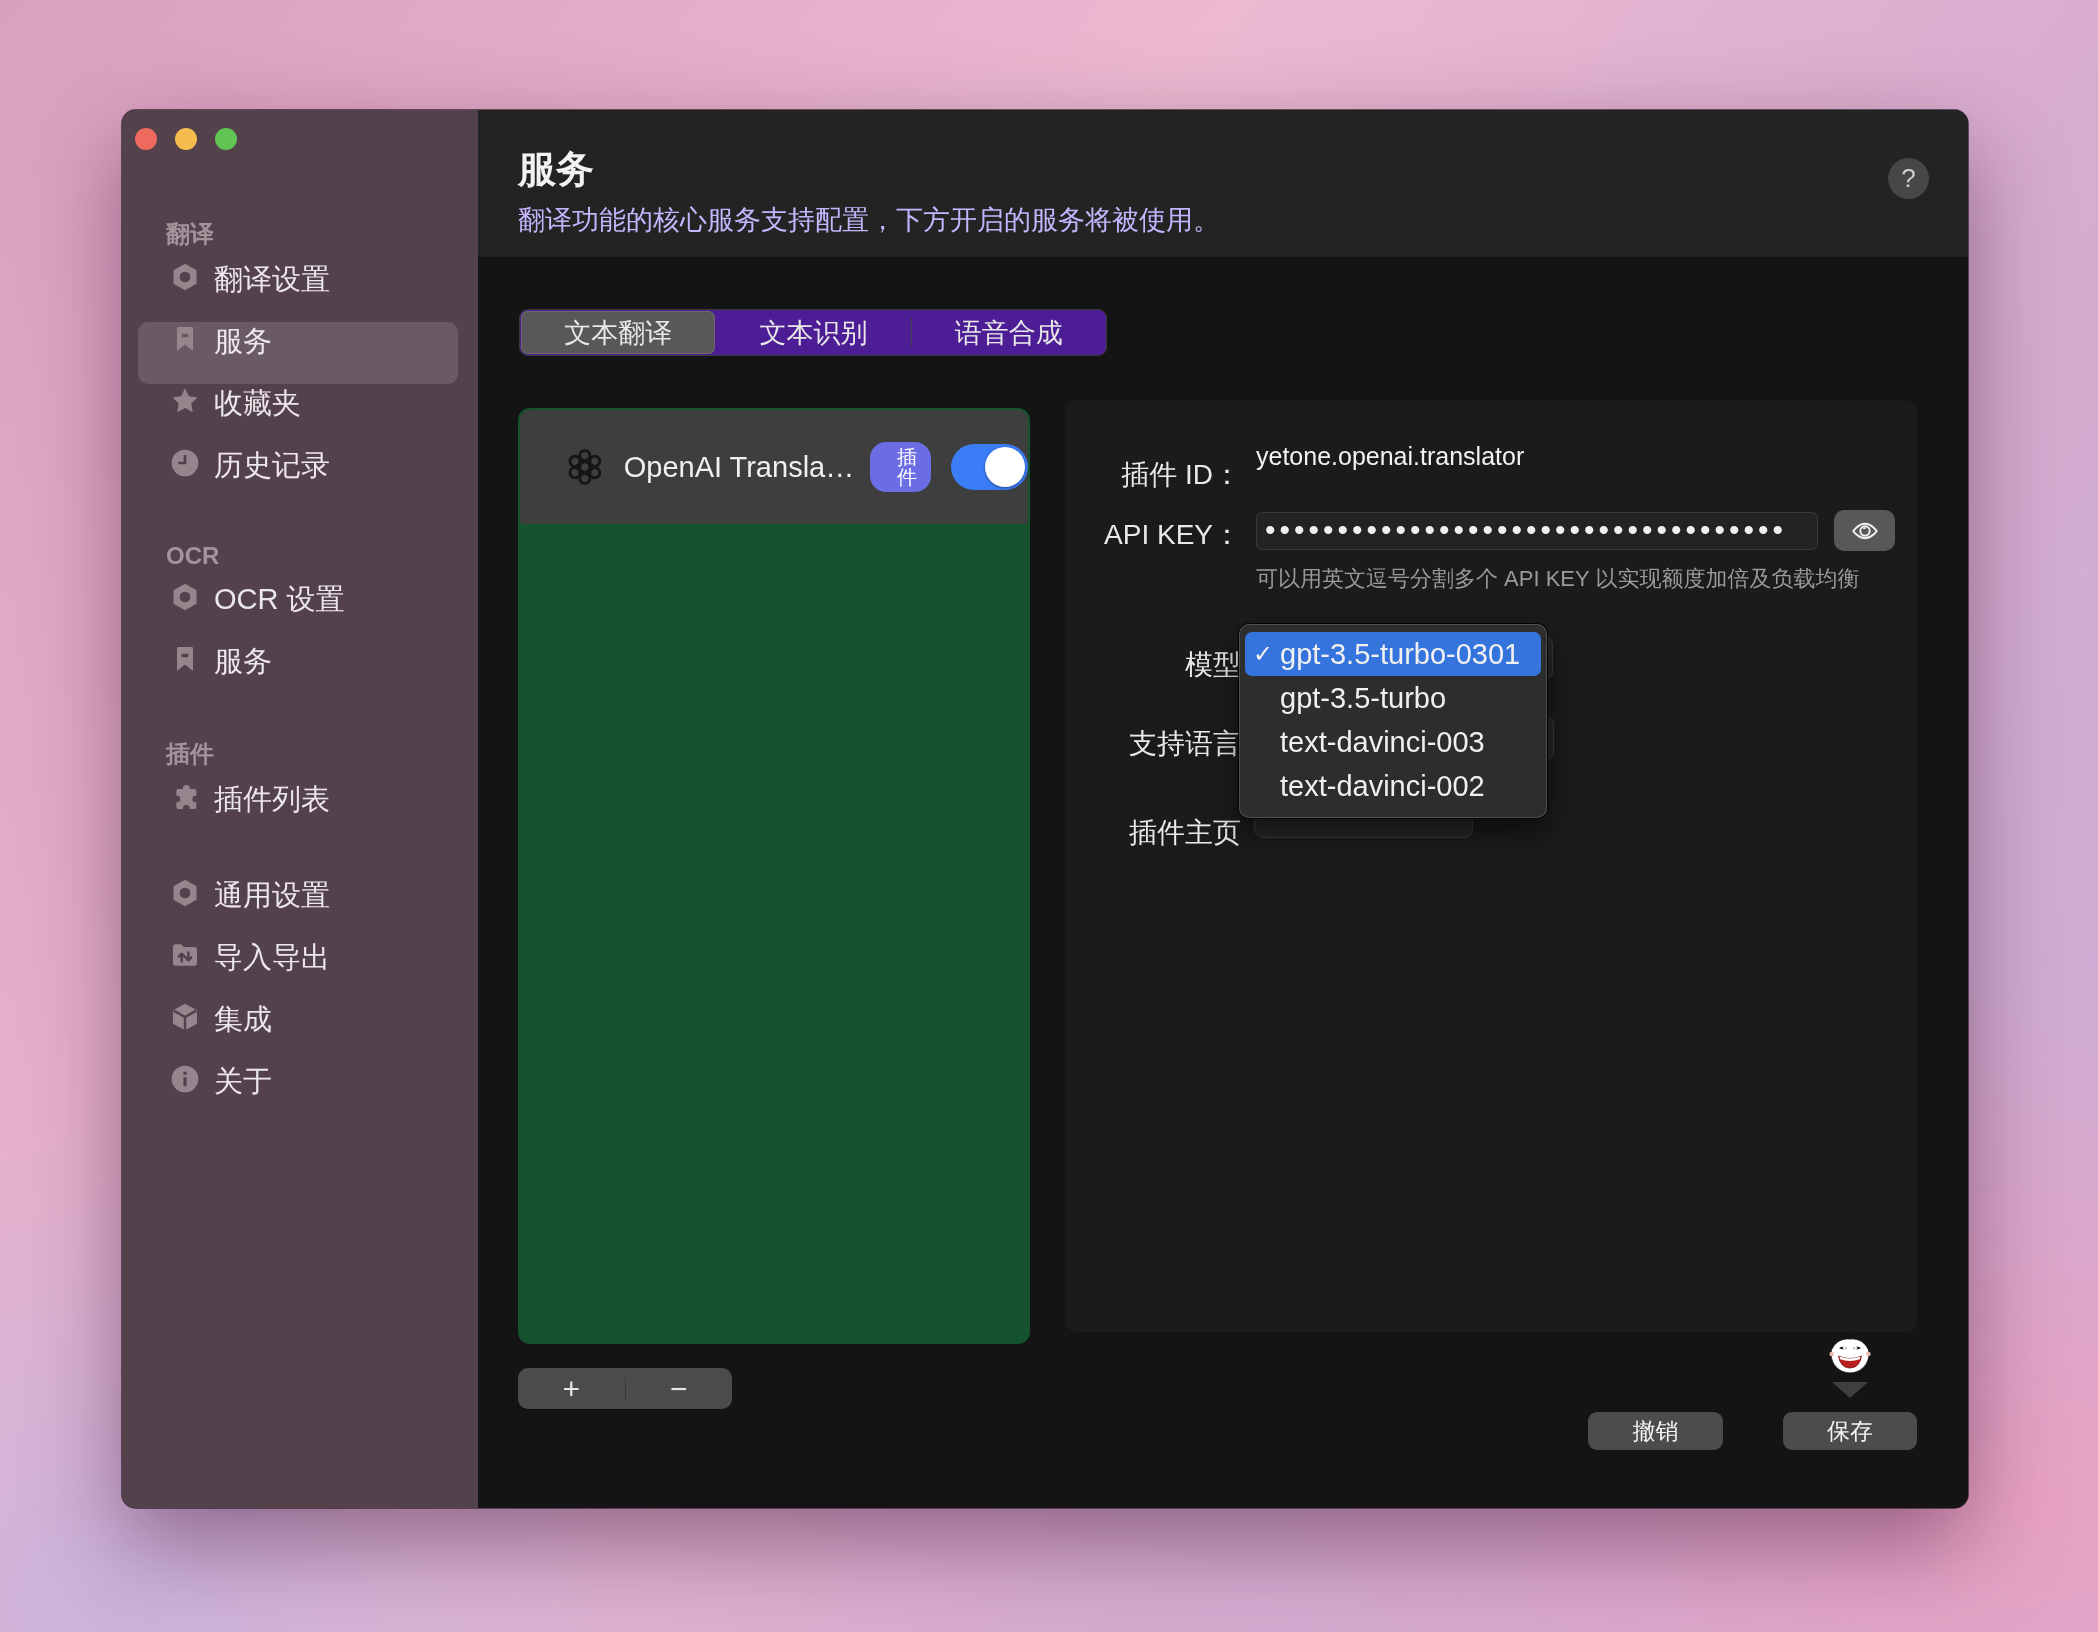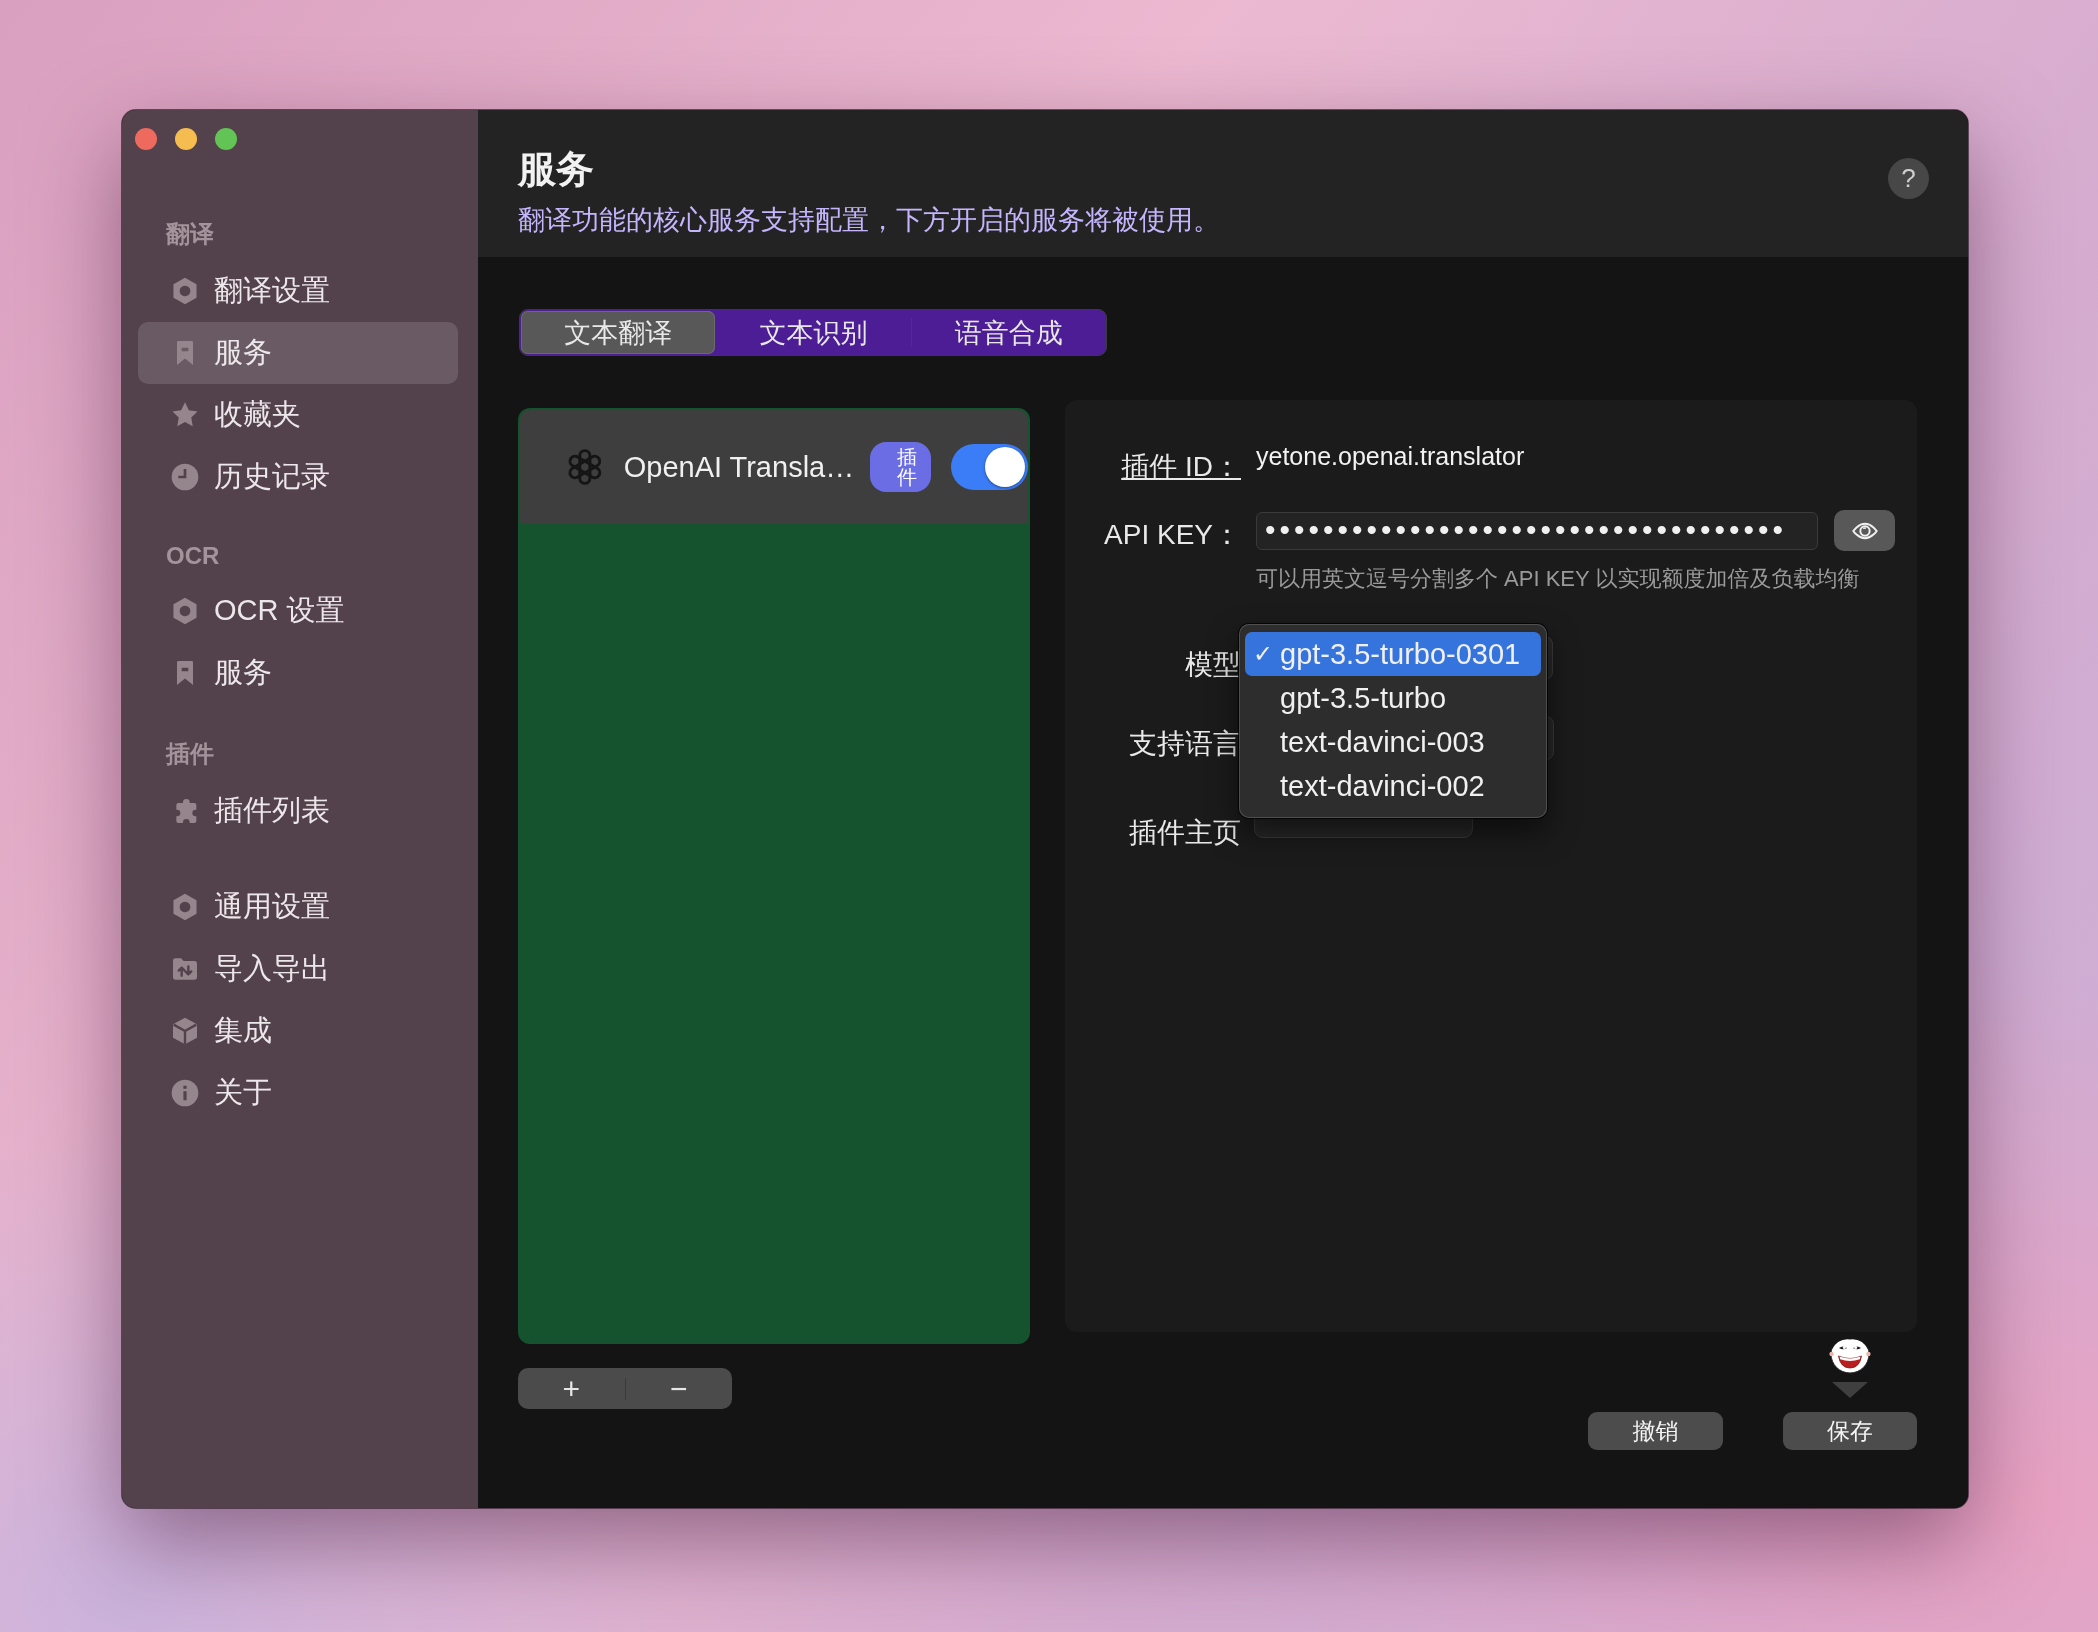--- a/index.html
+++ b/index.html
@@ -21,21 +21,21 @@
   .sidebar{width:356px;flex:0 0 356px;background:#53414b;position:relative;}
   .lights{position:absolute;left:13px;top:18px;display:flex;gap:18px;}
   .light{width:22px;height:22px;border-radius:50%;border:none;padding:0;}
   .light.red{background:var(--traffic-red,#ee6a5f);}
   .light.yellow{background:var(--traffic-yellow,#f5bd4f);}
   .light.green{background:var(--traffic-green,#61c454);}
   .nav{padding:108px 0 0 0;}
   .sec-title{display:block;padding:0 0 10px 44px;color:#a5939c;font-size:24px;font-weight:700;}
   .sec{margin-bottom:34px;}
   .item{
-    height:62px;margin:0 20px 0 16px;border-radius:10px;display:flex;align-items:center;
+    height:62px;margin:0 20px 0 16px;border-radius:10px;display:flex;
     padding:0 0 0 30px;box-sizing:border-box;color:#ece7ea;font-size:29px;gap:12px;cursor:default;
   }
   .item.selected{background:rgba(255,255,255,.135);}
   .item .ic{width:34px;height:34px;flex:0 0 34px;display:flex;align-items:center;justify-content:center;}
   .item svg{width:32px;height:32px;fill:#95858d;}
   
   .content{position:relative;flex:1;background:#141414;}
   .hdr{position:absolute;left:0;top:0;width:100%;height:147px;background:#232323;}
   .hdr .title{position:absolute;left:40px;top:34px;font-size:38px;font-weight:700;color:#f2f2f2;}
   .hdr .subtitle{position:absolute;left:40px;top:92px;font-size:27px;color:#c4b5fd;text-align:right;}
@@ -276,21 +276,21 @@
     </div>
 
     <div class="addrem">
       <button>+</button>
       <span class="sep"></span>
       <button>−</button>
     </div>
 
     <div class="cfg">
 
-      <span class="lab" style="top:48px;text-decoration:underline;">插件 ID：</span>
+      <span class="lab" style="top:56px;">插件 ID：</span>
       <span class="val" style="top:42px;">yetone.openai.translator</span>
 
       <span class="lab" style="top:116px;">API KEY：</span>
       <div class="keyfield">••••••••••••••••••••••••••••••••••••</div>
       <button class="eye-btn">
         <svg width="28" height="28" viewBox="0 0 24 24" fill="none" stroke="#f0f0f0" stroke-width="1.7">
           <path d="M2 12s4-6.2 10-6.2S22 12 22 12s-4 6.2-10 6.2S2 12 2 12z"></path>
           <circle cx="12" cy="12" r="4"></circle>
           <path d="M10.6 10.2a1.6 1.6 0 0 1 2.2-.4" stroke-width="1.2"></path>
         </svg>

